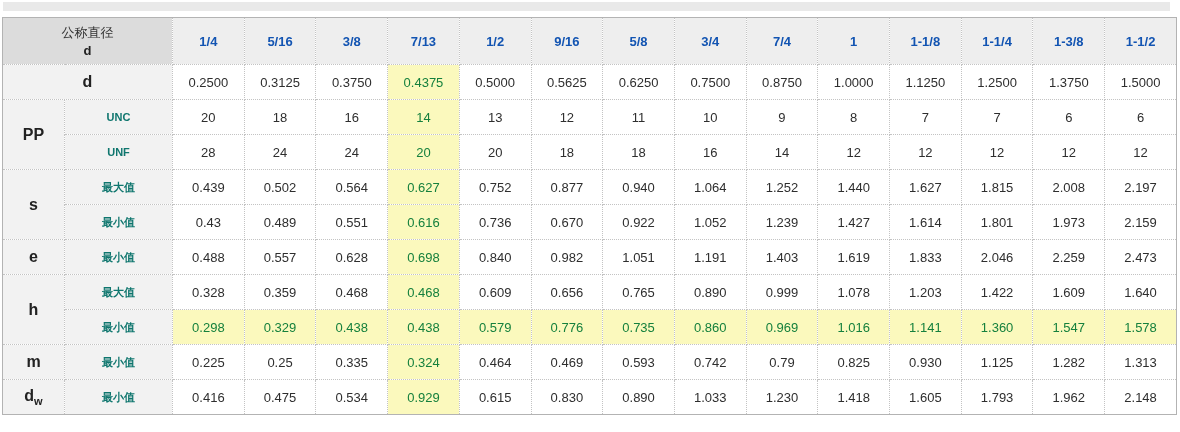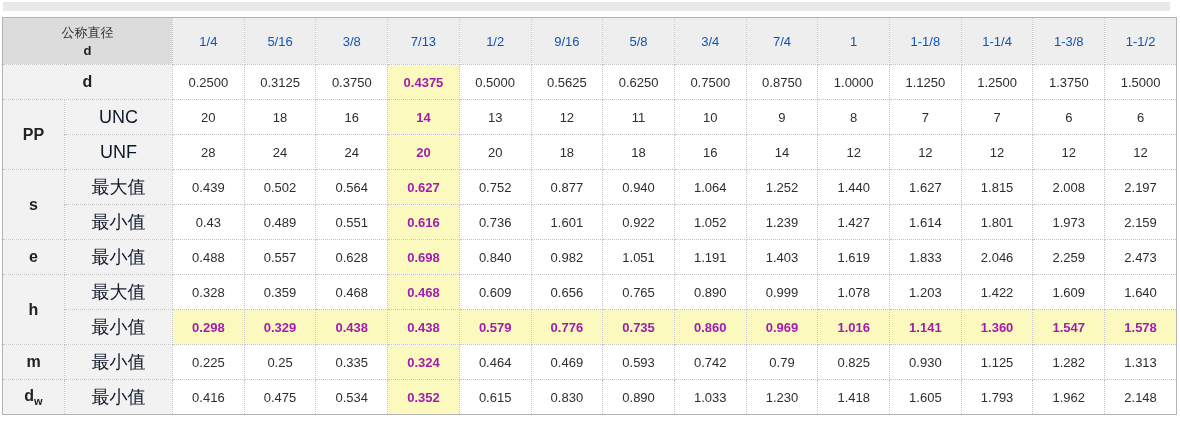--- a/index.html
+++ b/index.html
@@ -46,47 +46,47 @@
     background: var(--corner-bg);
     font-weight: normal;
     font-size: 13px;
     color: #333;
   }
   th.corner .line1 { line-height: 19px; }
   th.corner .line2 { line-height: 17px; font-weight: bold; color: #222; }
   th.colhead {
     background: var(--header-bg);
     color: var(--blue);
-    font-weight: normal;
+    font-weight: bold;
     font-size: 13px;
     margin-top: 32px;
   }
   th.grouplabel {
     background: var(--label-bg);
     color: #222;
     font-weight: bold;
     font-size: 16px;
   }
   th.grouplabel sub { font-size: 11px; font-weight: bold; }
   th.sublabel {
     background: var(--label-bg);
-    color: #0f172a;
-    font-weight: normal;
-    font-size: 18px;
+    color: #0f766e;
+    font-weight: bold;
+    font-size: 11px;
   }
   td.val {
     background: #ffffff;
     color: var(--text);
     font-size: 13px;
     font-weight: normal;
   }
   td.val.hl {
     background: var(--hl);
-    font-weight: bold;
-    color: #a21caf;
+    font-weight: normal;
+    color: #15803d;
   }
 </style>
 </head>
 <body>
 
 <div class="topbar"></div>
 
 <table class="spec">
   <colgroup>
       <col style="width: 62px;">
@@ -199,21 +199,21 @@
         <td class="val">2.008</td>
         <td class="val">2.197</td>
       </tr>
       <tr>
         <th class="sublabel">最小值</th>
         <td class="val">0.43</td>
         <td class="val">0.489</td>
         <td class="val">0.551</td>
         <td class="val hl">0.616</td>
         <td class="val">0.736</td>
-        <td class="val">1.601</td>
+        <td class="val">0.670</td>
         <td class="val">0.922</td>
         <td class="val">1.052</td>
         <td class="val">1.239</td>
         <td class="val">1.427</td>
         <td class="val">1.614</td>
         <td class="val">1.801</td>
         <td class="val">1.973</td>
         <td class="val">2.159</td>
       </tr>
       <tr>
@@ -286,21 +286,21 @@
         <td class="val">1.125</td>
         <td class="val">1.282</td>
         <td class="val">1.313</td>
       </tr>
       <tr>
         <th class="grouplabel" rowspan="1">d<sub>w</sub></th>
         <th class="sublabel">最小值</th>
         <td class="val">0.416</td>
         <td class="val">0.475</td>
         <td class="val">0.534</td>
-        <td class="val hl">0.352</td>
+        <td class="val hl">0.929</td>
         <td class="val">0.615</td>
         <td class="val">0.830</td>
         <td class="val">0.890</td>
         <td class="val">1.033</td>
         <td class="val">1.230</td>
         <td class="val">1.418</td>
         <td class="val">1.605</td>
         <td class="val">1.793</td>
         <td class="val">1.962</td>
         <td class="val">2.148</td>

